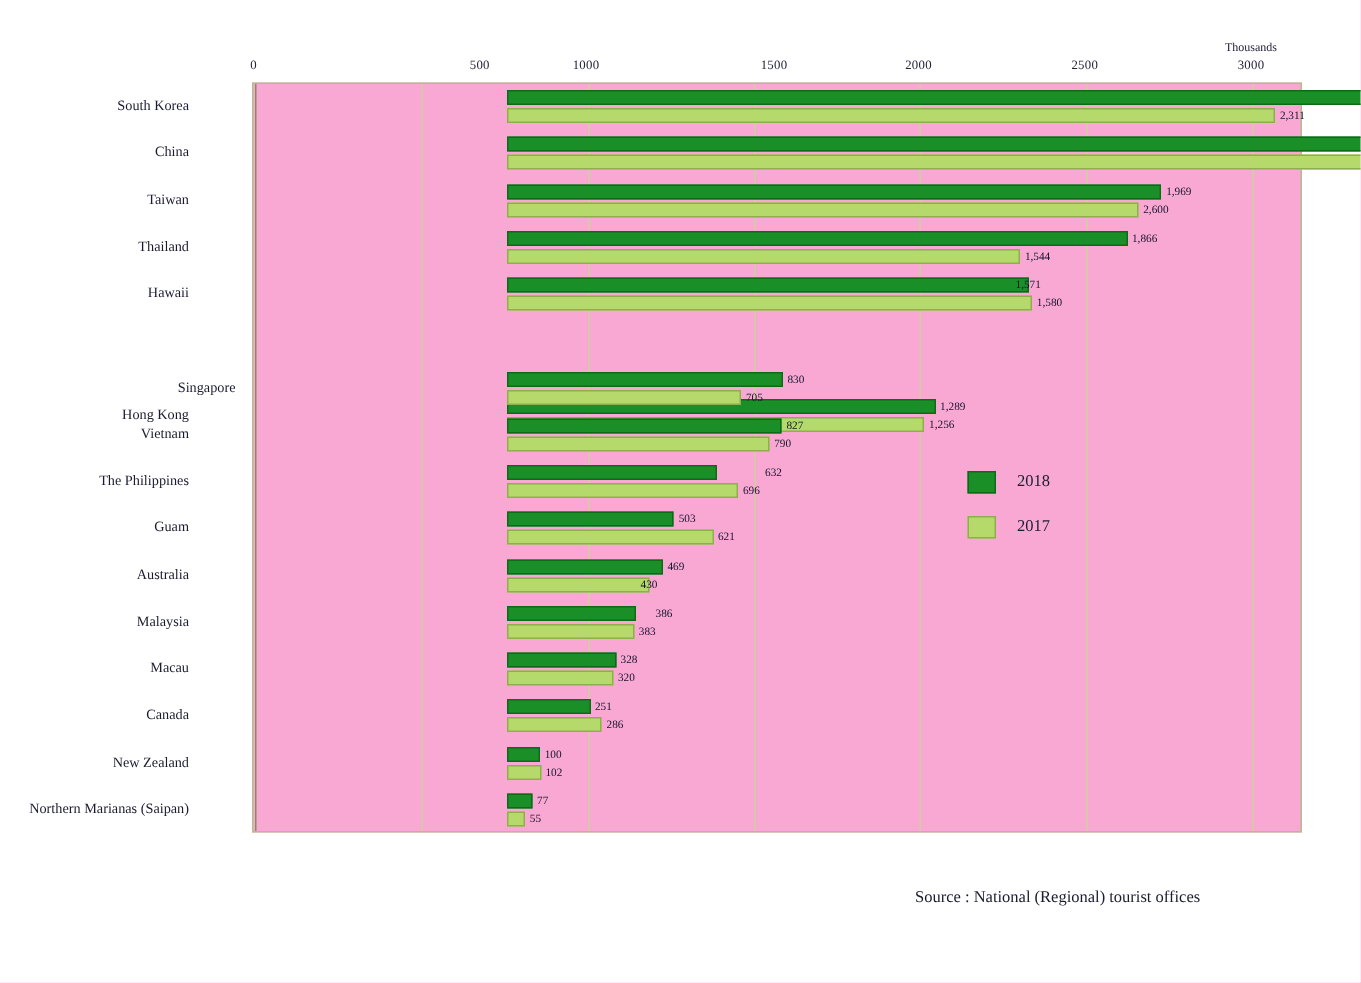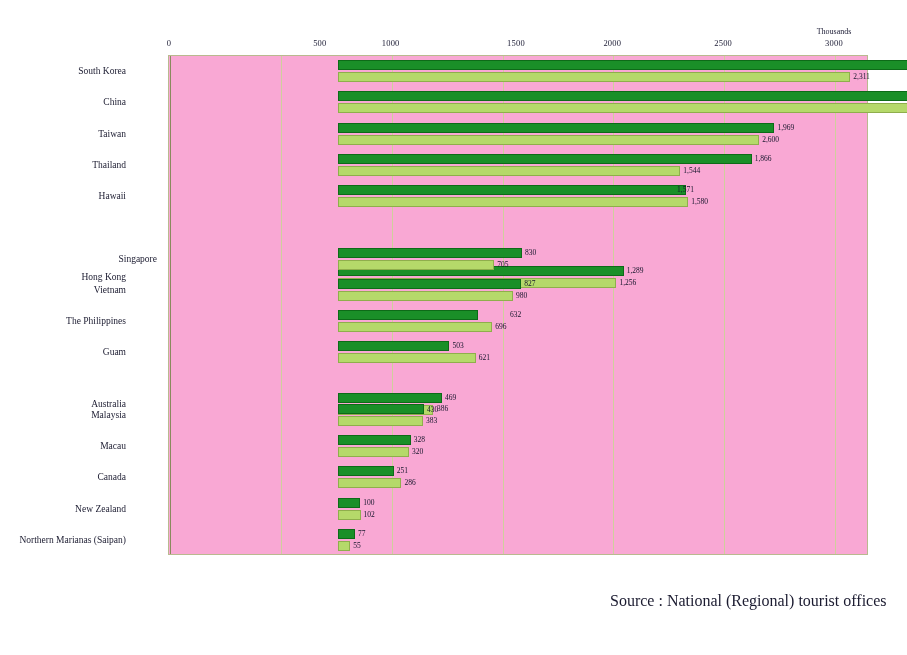--- a/index.html
+++ b/index.html
@@ -146,21 +146,21 @@
     margin-left: 14px;
     font-size: 11px;
     color: #1b1b30;
   }
 
   
   .source-note {
     position: absolute;
     left: 610px;
     top: 592px;
-    font-size: 16px;
+    font-size: 11px;
     color: #1b1b30;
     white-space: nowrap;
   }
 </style>
 </head>
 <body>
 
 <div id="chart-root">
 
   <div class="plot-frame">
@@ -233,42 +233,42 @@
             <div class="bar y2017" style="left: 0px; width: 156.275px;"></div>
             <div class="bar-value v2017" style="left: 159.275px;">705</div>
           </div>
         </div>
         <div class="row" style="top: 218.75px;">
           <div class="cat-label">Vietnam</div>
           <div class="bars">
             <div class="bar y2018" style="left: 0px; width: 183.318px;"></div>
             <div class="bar-value v2018" style="left: 186.318px;">827</div>
             <div class="bar y2017" style="left: 0px; width: 175.117px;"></div>
-            <div class="bar-value v2017" style="left: 178.117px;">980</div>
+            <div class="bar-value v2017" style="left: 178.117px;">790</div>
           </div>
         </div>
         <div class="row" style="top: 250px;">
           <div class="cat-label">The Philippines</div>
           <div class="bars">
             <div class="bar y2018" style="left: 0px; width: 140.093px;"></div>
             <div class="bar-value v2018" style="left: 143.093px; margin-left: 29px;">632</div>
             <div class="bar y2017" style="left: 0px; width: 154.28px;"></div>
             <div class="bar-value v2017" style="left: 157.28px;">696</div>
           </div>
         </div>
         <div class="row" style="top: 281.25px;">
           <div class="cat-label">Guam</div>
           <div class="bars">
             <div class="bar y2018" style="left: 0px; width: 111.498px;"></div>
             <div class="bar-value v2018" style="left: 114.498px;">503</div>
             <div class="bar y2017" style="left: 0px; width: 137.655px;"></div>
             <div class="bar-value v2017" style="left: 140.655px;">621</div>
           </div>
         </div>
-        <div class="row" style="top: 312.5px; margin-top: 20px;">
+        <div class="row" style="top: 312.5px;">
           <div class="cat-label">Australia</div>
           <div class="bars">
             <div class="bar y2018" style="left: 0px; width: 103.962px;"></div>
             <div class="bar-value v2018" style="left: 106.962px;">469</div>
             <div class="bar y2017" style="left: 0px; width: 95.3167px;"></div>
             <div class="bar-value v2017" style="left: 89px;">430</div>
           </div>
         </div>
         <div class="row" style="top: 343.75px;">
           <div class="cat-label">Malaysia</div>
@@ -322,16 +322,26 @@
       <div class="xtick" style="left: 169px;">0</div>
       <div class="xtick" style="left: 279.833px; margin-left: 40px;">500</div>
       <div class="xtick" style="left: 390.667px;">1000</div>
       <div class="xtick" style="left: 516px;">1500</div>
       <div class="xtick" style="left: 612.333px;">2000</div>
       <div class="xtick" style="left: 723.167px;">2500</div>
       <div class="xtick" style="left: 834px;">3000</div>
       <div class="thousands-label" style="left: 834px;">Thousands</div>
     </div>
 
+  <div class="legend">
+    <div class="legend-row">
+      <span class="legend-swatch s2018"></span>
+      <span class="legend-text">2018</span>
+    </div>
+    <div class="legend-row">
+      <span class="legend-swatch s2017"></span>
+      <span class="legend-text">2017</span>
+    </div>
+  </div>
 
   <div class="source-note">Source : National (Regional) tourist offices</div>
 
 </div>
 
 </body></html>

